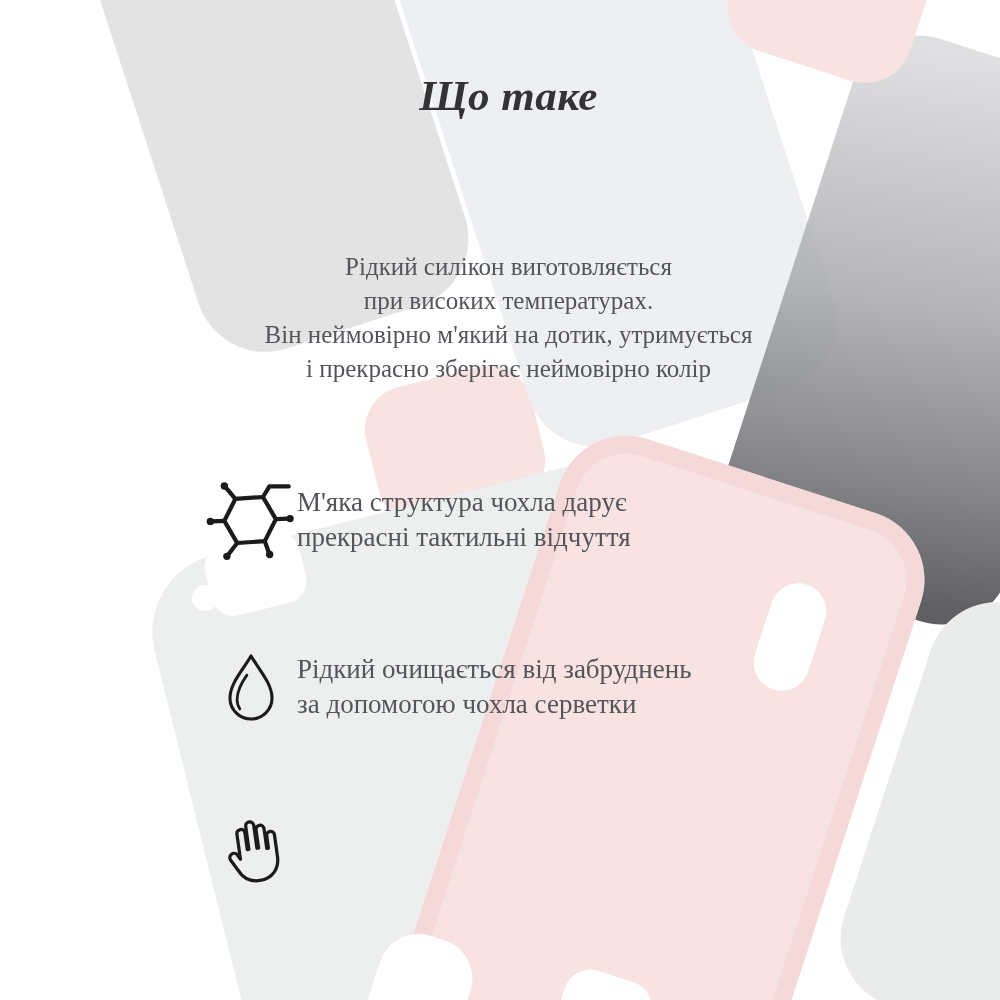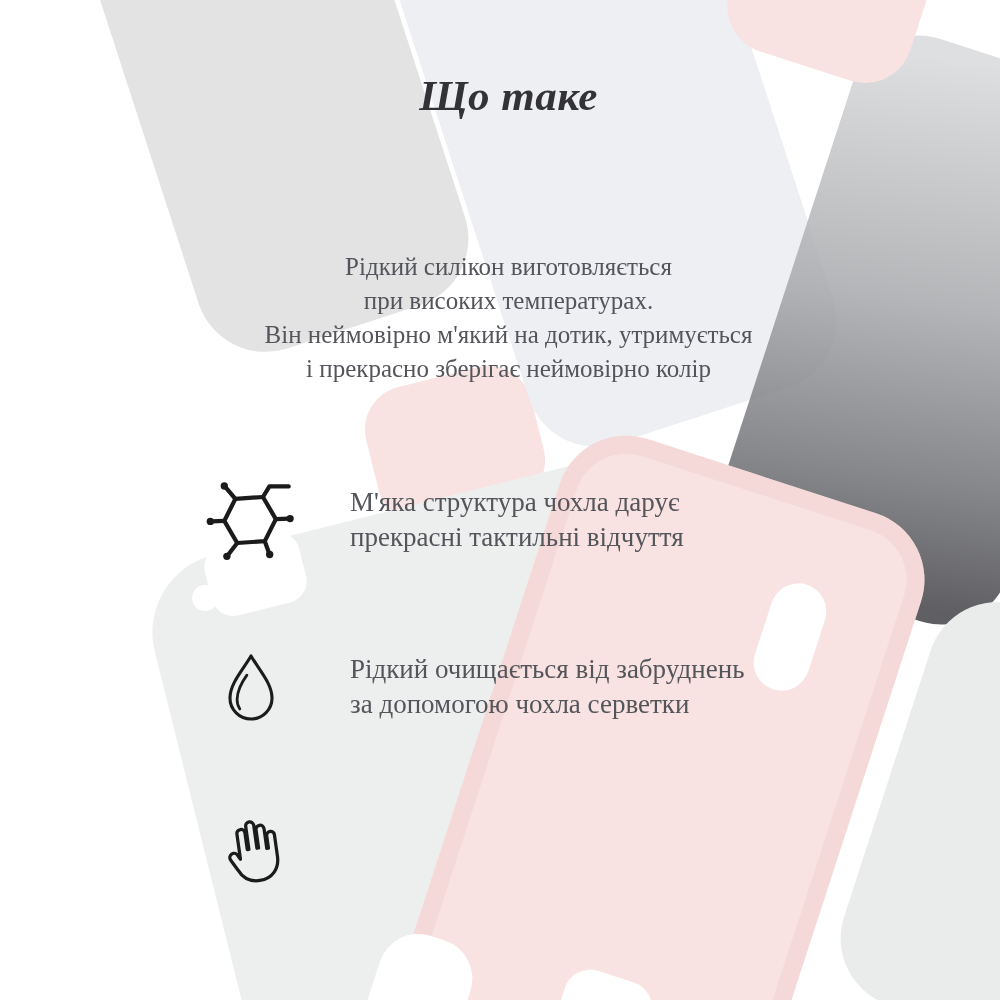--- a/index.html
+++ b/index.html
@@ -47,21 +47,21 @@
     position:absolute;top:250px;left:0;width:100%;text-align:center;
     font-size:25px;line-height:34px;font-weight:500;color:#54555b;
   }
   .feature{
     position:absolute;left:205px;display:flex;align-items:center;
   }
   .f1{top:470px;height:100px;}
   .f2{top:640px;height:94px;}
   .f3{top:806px;height:94px;}
   .icon-box{width:92px;display:flex;justify-content:center;align-items:center;flex:0 0 92px;}
-  .f-text{margin-left:53px;font-size:27px;line-height:35px;font-weight:500;color:#54555b;white-space:nowrap;}
+  .f-text{font-size:27px;line-height:35px;font-weight:500;color:#54555b;white-space:nowrap;}
   .icon-box svg{display:block;}
   .ln{stroke:#1b1b1b;fill:none;stroke-linecap:round;stroke-linejoin:round;}
   .dot{fill:#1b1b1b;stroke:none;}
 </style>
 </head>
 <body>
 
 <div class="stage">
 
   <div class="bg">

